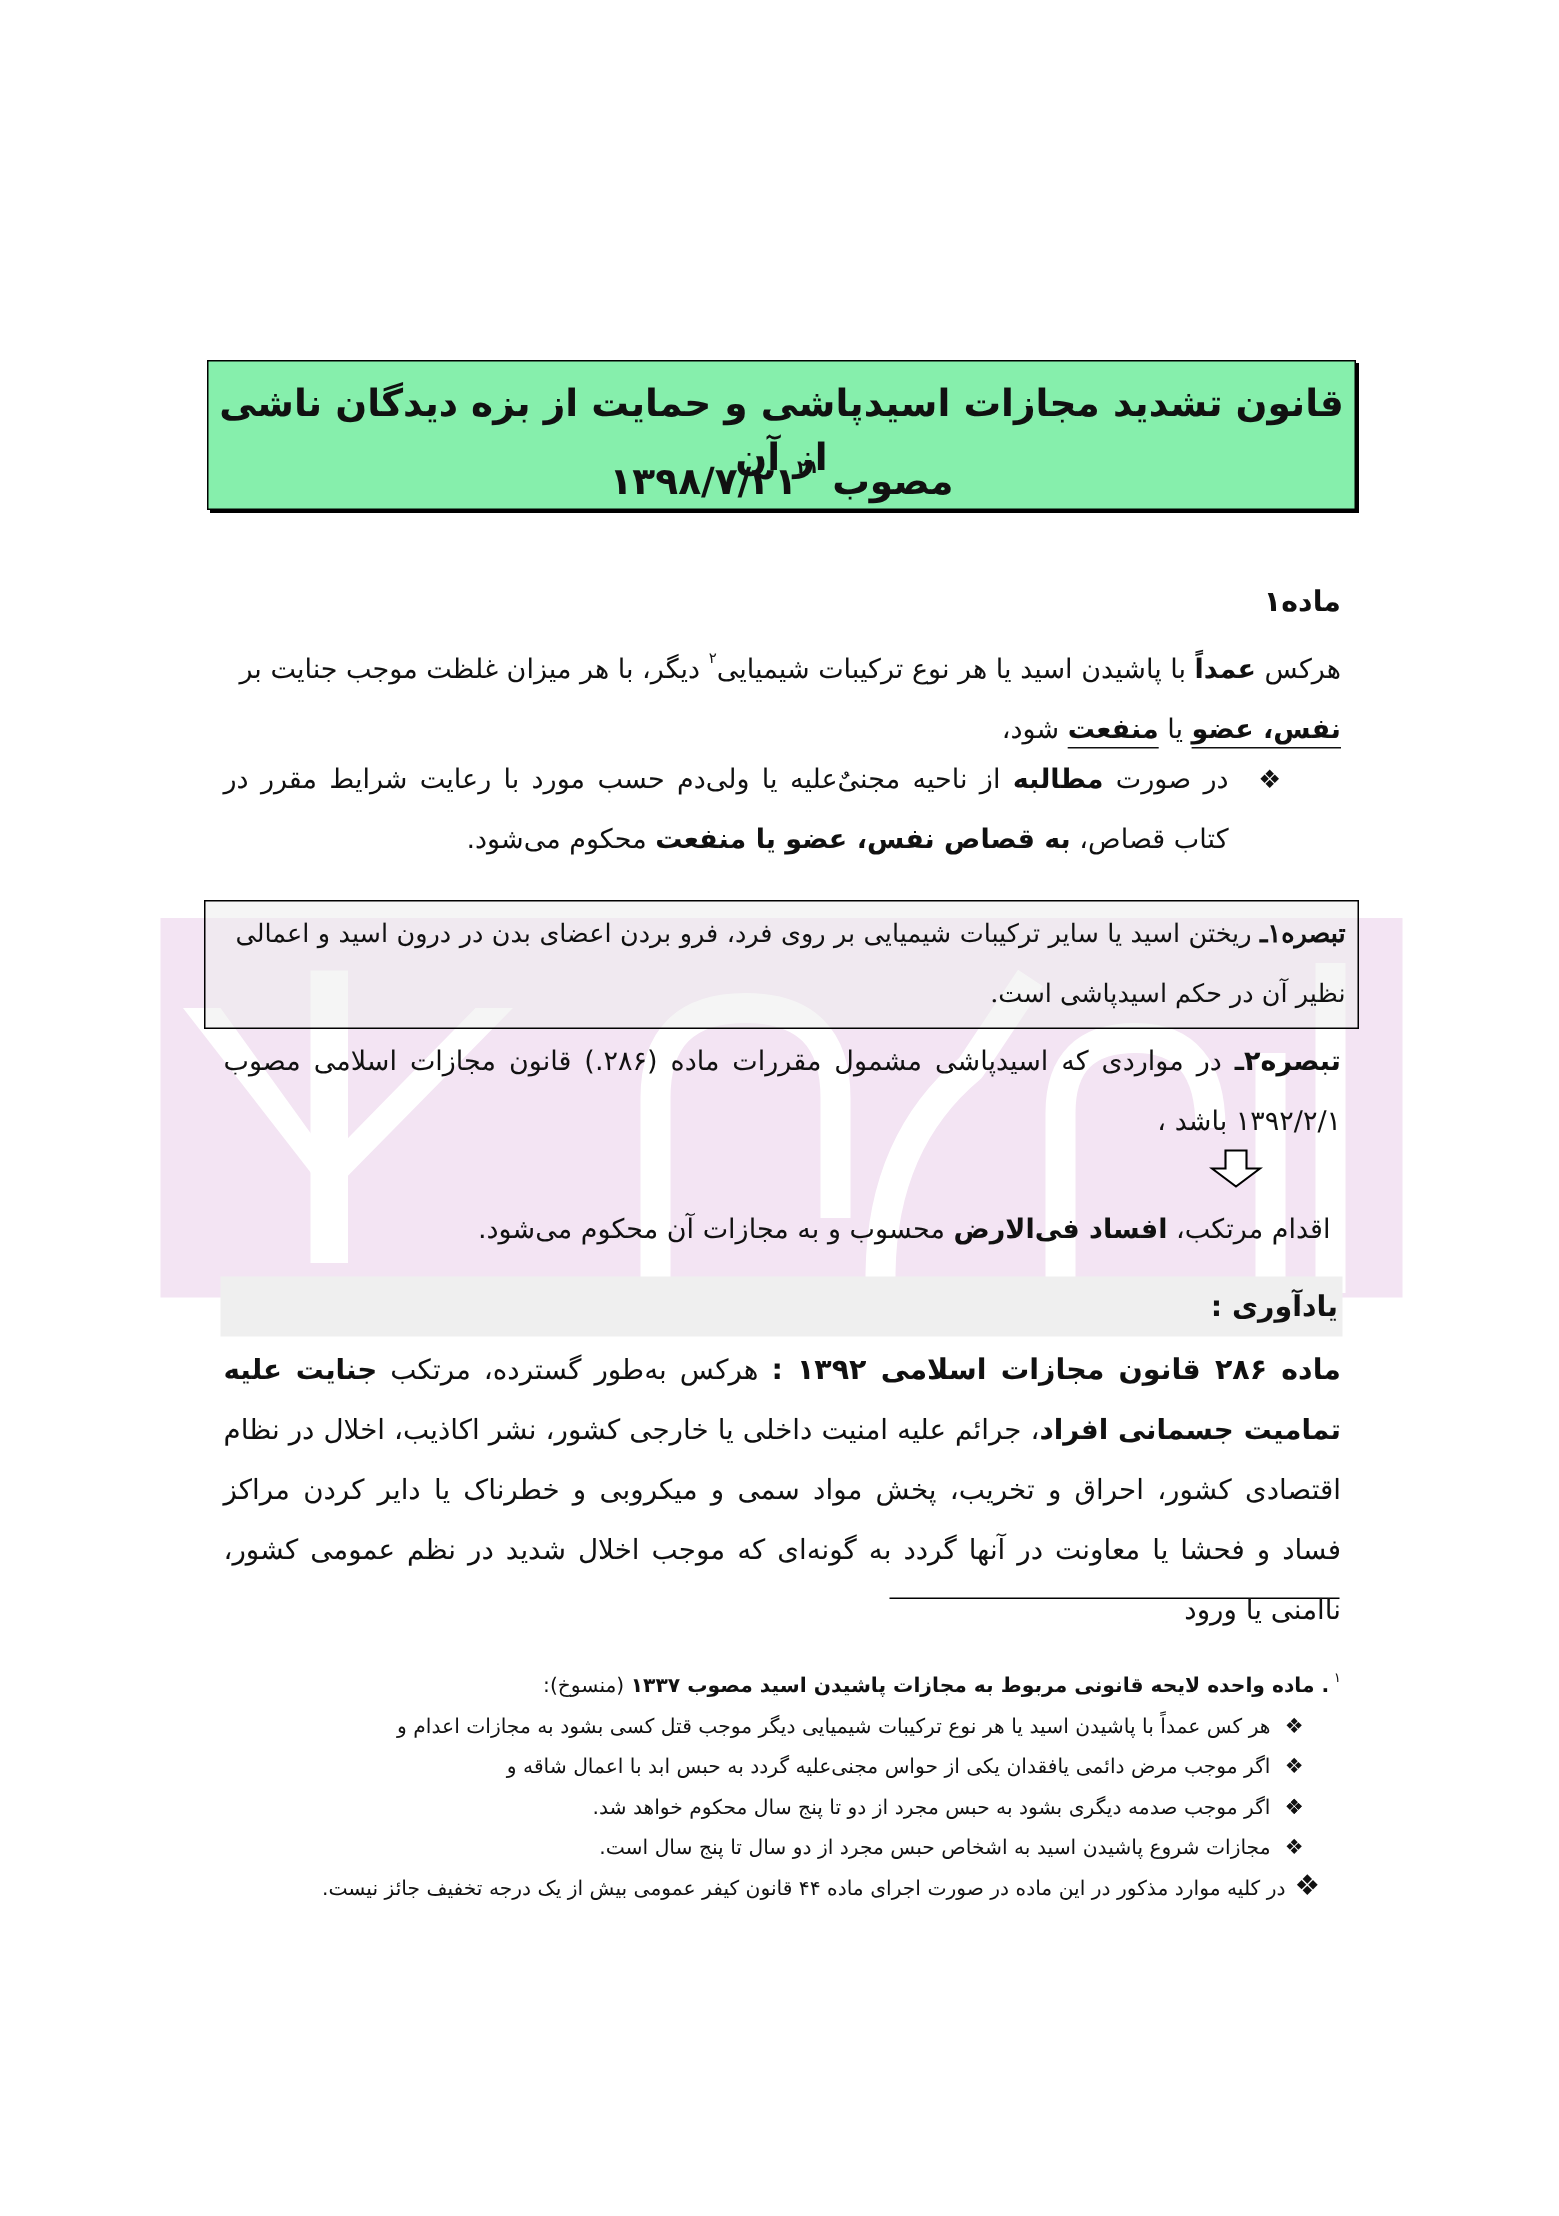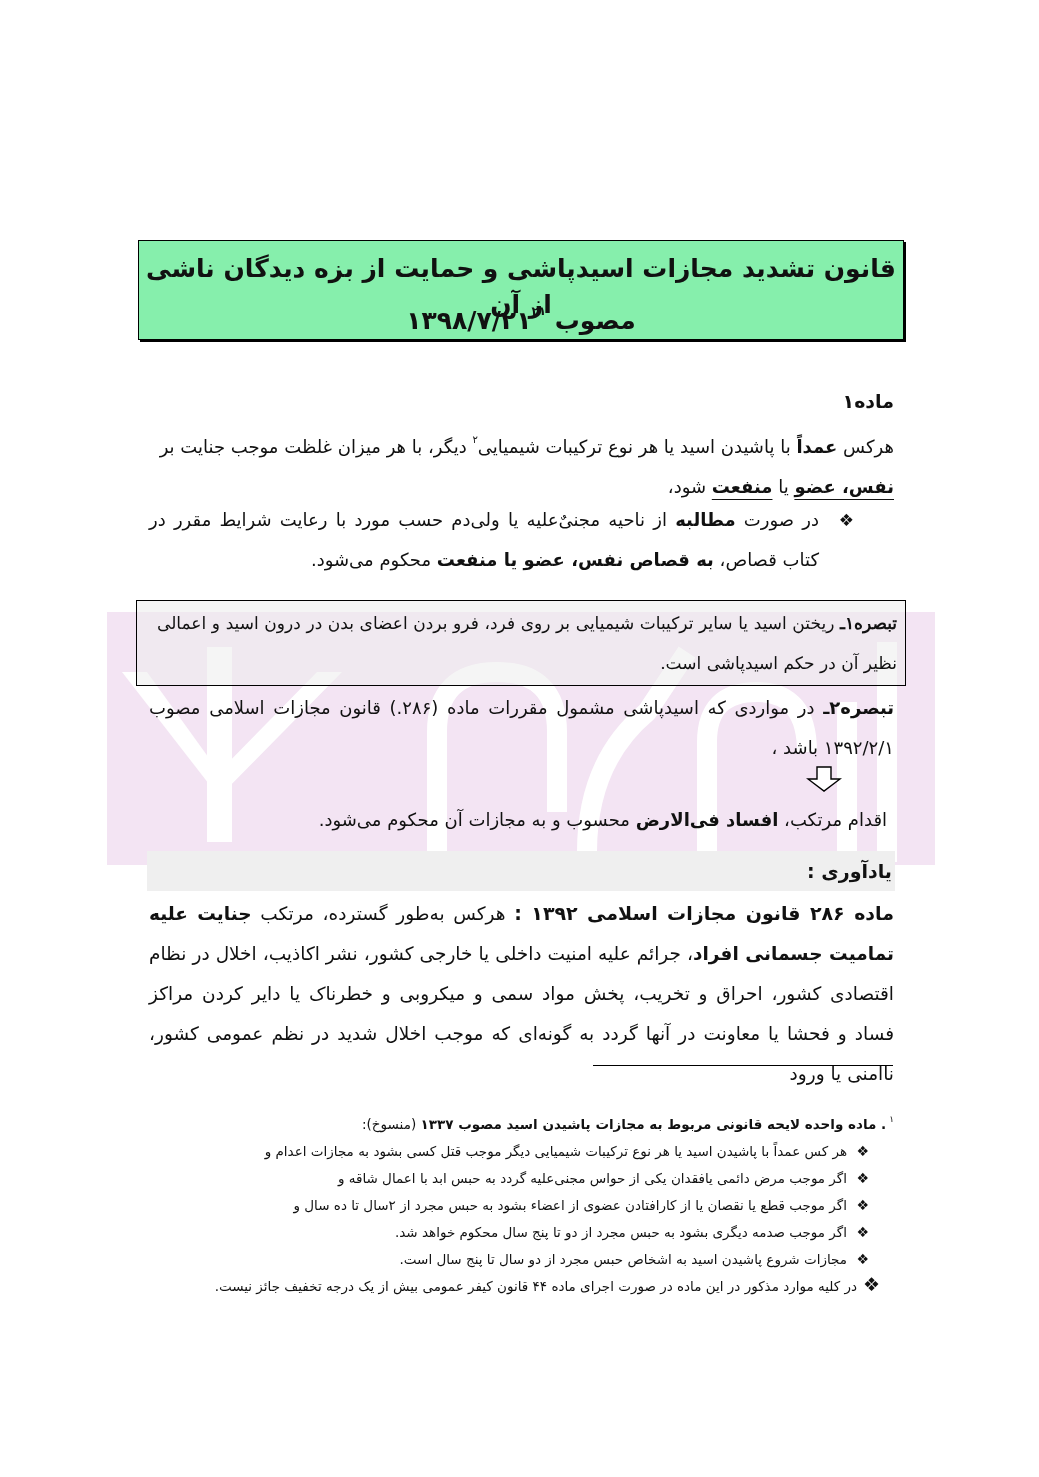--- a/index.html
+++ b/index.html
@@ -275,21 +275,20 @@
     <div class="fn-item">
       <span class="bullet">❖</span>
       <span>هر کس عمداً با پاشیدن اسید یا هر نوع ترکیبات شیمیایی دیگر موجب قتل کسی بشود به مجازات اعدام و</span>
     </div>
     <div class="fn-item">
       <span class="bullet">❖</span>
       <span>اگر موجب مرض دائمی یافقدان یکی از حواس مجنی‌علیه گردد به حبس ابد با اعمال شاقه و</span>
     </div>
     <div class="fn-item">
       <span class="bullet">❖</span>
-      <span>اگر موجب قطع یا نقصان یا از کارافتادن عضوی از اعضاء بشود به حبس مجرد از ۲سال تا ده سال و</span>
     </div>
     <div class="fn-item">
       <span class="bullet">❖</span>
       <span>اگر موجب صدمه دیگری بشود به حبس مجرد از دو تا پنج سال محکوم خواهد شد.</span>
     </div>
     <div class="fn-item">
       <span class="bullet">❖</span>
       <span>مجازات شروع پاشیدن اسید به اشخاص حبس مجرد از دو سال تا پنج سال است.</span>
     </div>
     <div class="fn-item last">

